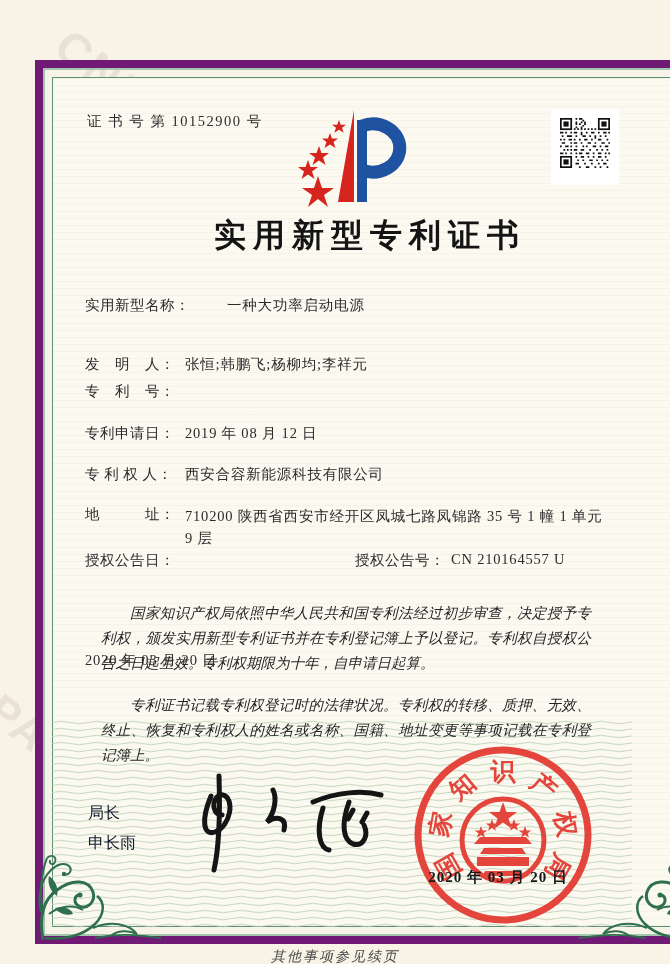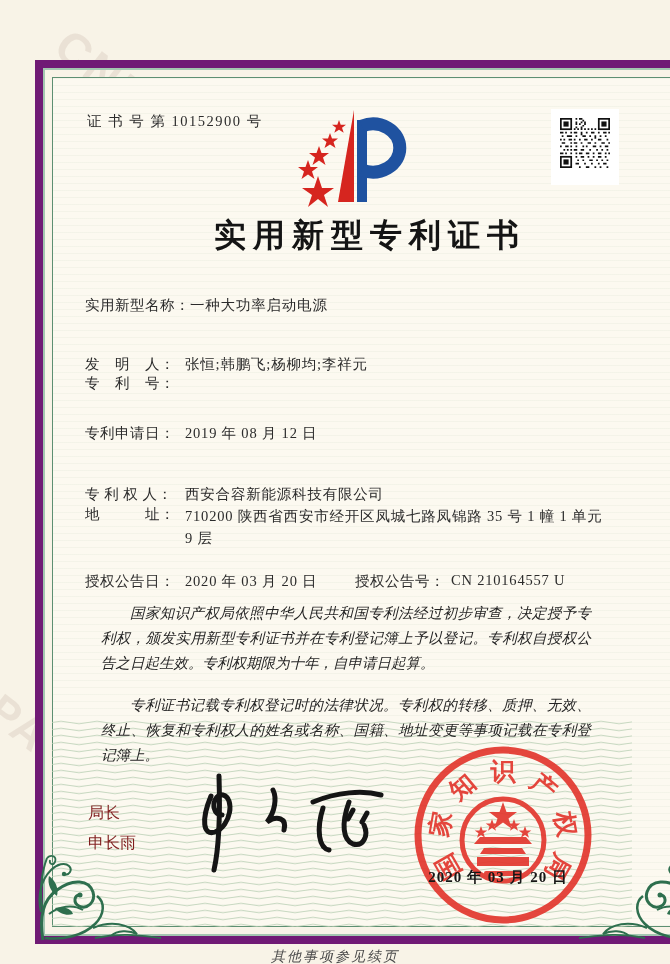--- a/index.html
+++ b/index.html
@@ -26,32 +26,32 @@
   .logo{position:absolute;left:245px;top:40px;}
   .qrbox{position:absolute;left:508px;top:41px;width:68px;height:76px;background:#ffffff;}
   .qrbox svg{position:absolute;left:9px;top:9px;}
   .title{position:absolute;left:0;top:146px;width:100%;text-align:center;
          font-size:32px;font-weight:bold;letter-spacing:7px;color:#141414;}
 
   .rows{position:absolute;left:42px;top:0;width:530px;font-size:14.5px;color:#2b2b2b;}
   .row{position:absolute;display:flex;left:0;}
   .row .lb{flex:0 0 100px;letter-spacing:0.5px;white-space:nowrap;}
   .row .vl{letter-spacing:0.8px;}
-  .r0{top:228px;} .r1{top:287px;} .r2{top:306px;flex-direction:column;} .r3{top:356px;} .r4{top:397px;margin-top:20px;}
+  .r0{top:228px;gap:37px;} .r1{top:287px;} .r2{top:314px;flex-direction:column;} .r3{top:356px;} .r4{top:397px;}
   .r5{top:437px;width:530px;} .r5 .vl{width:428px;line-height:1.55;}
-  .r6{top:504px;width:530px;}
+  .r6{top:483px;width:530px;flex-direction:column;}
   .grant2{position:absolute;left:270px;top:0;display:flex;}
   .grant2 .lb{flex:0 0 96px;}
 
   .body-text{position:absolute;left:42px;top:517px;width:522px;font-size:14.5px;
              line-height:1.74;color:#242424;text-align:justify;font-style:italic;}
   .body-text p{margin:16px;text-indent:2em;}
 
   .signatory{position:absolute;left:45px;top:730px;font-family:"Liberation Sans","DejaVu Sans",sans-serif;
-             font-size:16px;color:#7f1d1d;line-height:1.85;}
+             font-size:16px;color:#0f172a;line-height:1.85;}
   .sig-svg{position:absolute;left:138px;top:700px;}
 
   .seal{position:absolute;left:365px;top:672px;width:190px;height:190px;z-index:3;}
   .seal svg{opacity:0.92;}
   .seal-date{position:absolute;left:355px;top:800px;width:200px;text-align:center;
              font-size:15px;font-weight:bold;color:#161616;letter-spacing:1px;z-index:4;}
 
   .corner{position:absolute;bottom:-9px;z-index:2;}
   .corner.left{left:-10px;}
   .corner.right{right:-10px;transform:scaleX(-1);}

